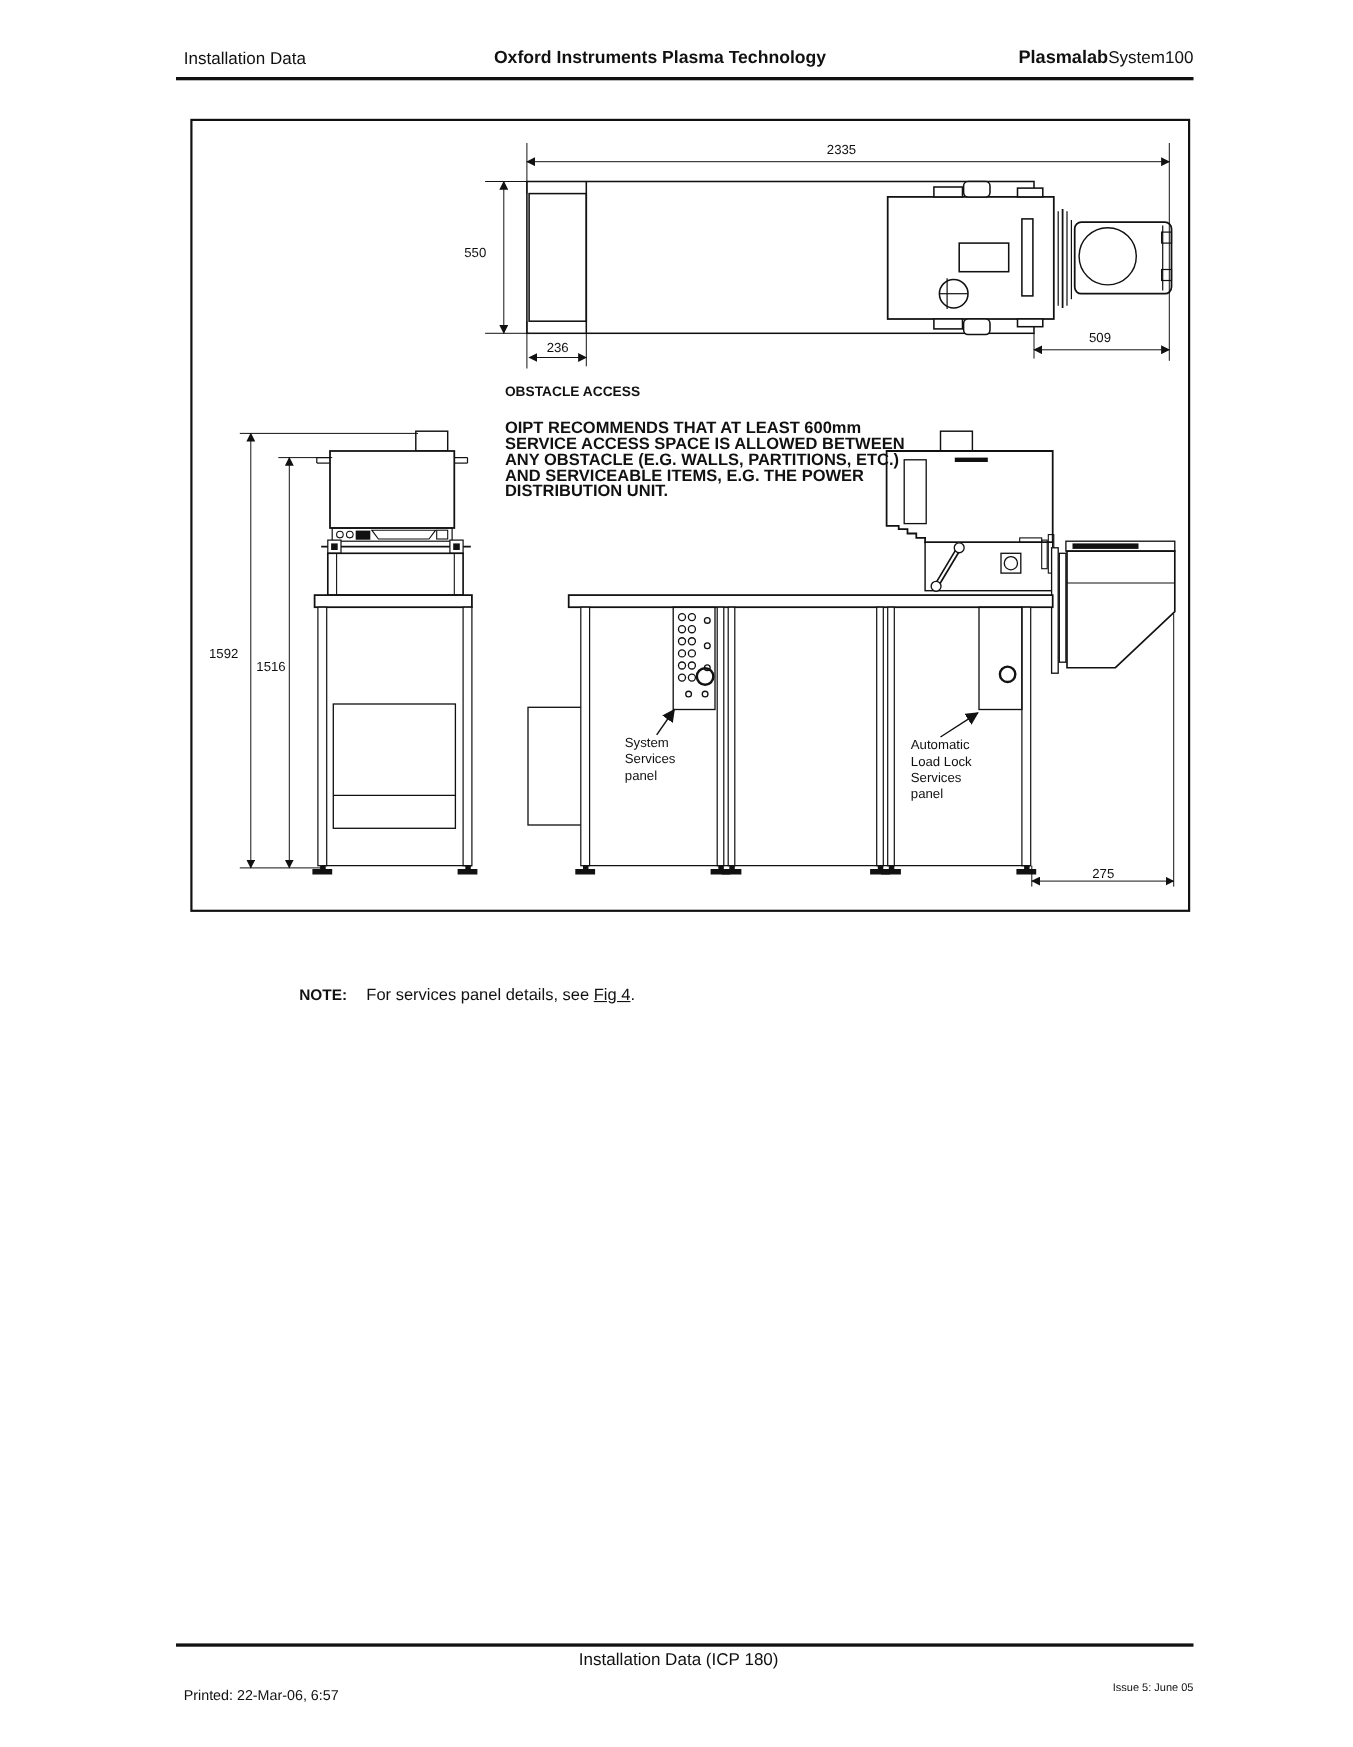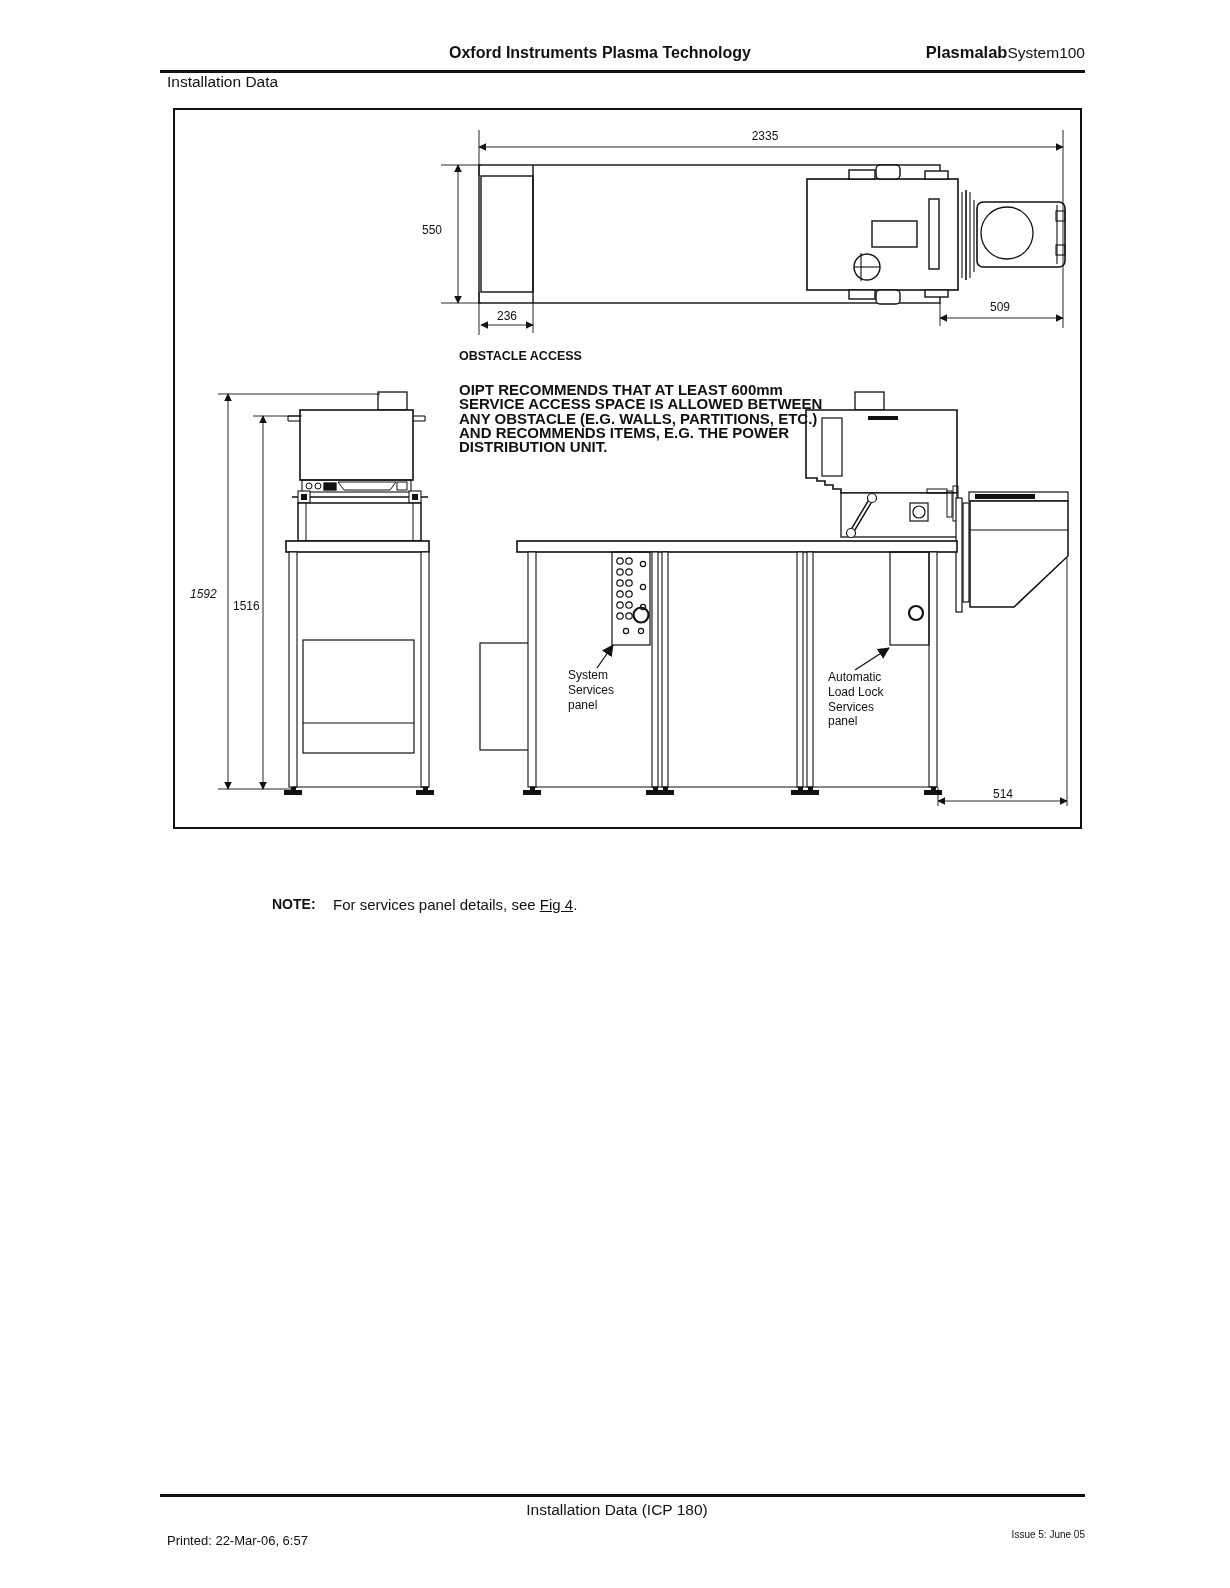--- a/index.html
+++ b/index.html
@@ -1,21 +1,21 @@
 <!DOCTYPE html>
 <html><head>
 <meta charset="utf-8">
 <style>
   * { margin:0; padding:0; box-sizing:border-box; }
   html,body { width:1230px; height:1588px; background:#ffffff; font-family:"Liberation Sans", sans-serif; color:#111; }
   .abs { position:absolute; }
   .page { position:relative; width:1230px; height:1588px; background:#fff; overflow:hidden; }
 
   
-  .hdr-left   { left:167px; top:45px; font-size:15.5px;margin-top:28px; }
+  .hdr-left   { left:167px; top:45px; font-size:15.5px; }
   .hdr-center { left:600px; top:44px; transform:translateX(-50%); font-size:16px; font-weight:bold; white-space:nowrap; }
   .hdr-right  { right:145px; top:43px; font-size:15.5px; white-space:nowrap; }
   .hdr-right b { font-size:16.5px; }
   .rule { left:160px; width:925px; height:2.5px; background:#111; }
   .rule-top { top:70px; }
   .rule-bottom { top:1494px; }
 
   
   .figure-box { left:173px; top:108px; width:909px; height:721px; border:2px solid #111; }
   .figure-box svg { position:absolute; left:0; top:0; }
@@ -236,31 +236,31 @@
         <line x1="597" y1="668" x2="613" y2="645" stroke-width="1.3" marker-end="url(#ah)"></line>
         <line x1="855" y1="670" x2="889" y2="648" stroke-width="1.3" marker-end="url(#ah)"></line>
       </g>
     </svg>
 
     <div class="ftxt sa-title">OBSTACLE ACCESS</div>
     <div class="ftxt sa-par">
       <div>OIPT RECOMMENDS THAT AT LEAST 600mm</div>
       <div>SERVICE ACCESS SPACE IS ALLOWED BETWEEN</div>
       <div>ANY OBSTACLE (E.G. WALLS, PARTITIONS, ETC.)</div>
-      <div>AND RECOMMENDS ITEMS, E.G. THE POWER</div>
+      <div>AND SERVICEABLE ITEMS, E.G. THE POWER</div>
       <div>DISTRIBUTION UNIT.</div>
     </div>
 
     <div class="ftxt dim dim-c" style="left:590px; top:19px;">2335</div>
     <div class="ftxt dim" style="left:247px; top:113px;">550</div>
     <div class="ftxt dim dim-c" style="left:332px; top:199px;">236</div>
     <div class="ftxt dim dim-c" style="left:825px; top:190px;">509</div>
-    <div class="ftxt dim" style="left:15px;  top:477px;font-style:italic;">1592</div>
+    <div class="ftxt dim" style="left:15px;  top:477px;">1592</div>
     <div class="ftxt dim" style="left:58px;  top:489px;">1516</div>
-    <div class="ftxt dim dim-c" style="left:828px; top:677px;">514</div>
+    <div class="ftxt dim dim-c" style="left:828px; top:677px;">275</div>
 
     <div class="ftxt lbl" style="left:393px; top:558px;">
       <div>System</div>
       <div>Services</div>
       <div>panel</div>
     </div>
     <div class="ftxt lbl" style="left:653px; top:560px;">
       <div>Automatic</div>
       <div>Load Lock</div>
       <div>Services</div>

